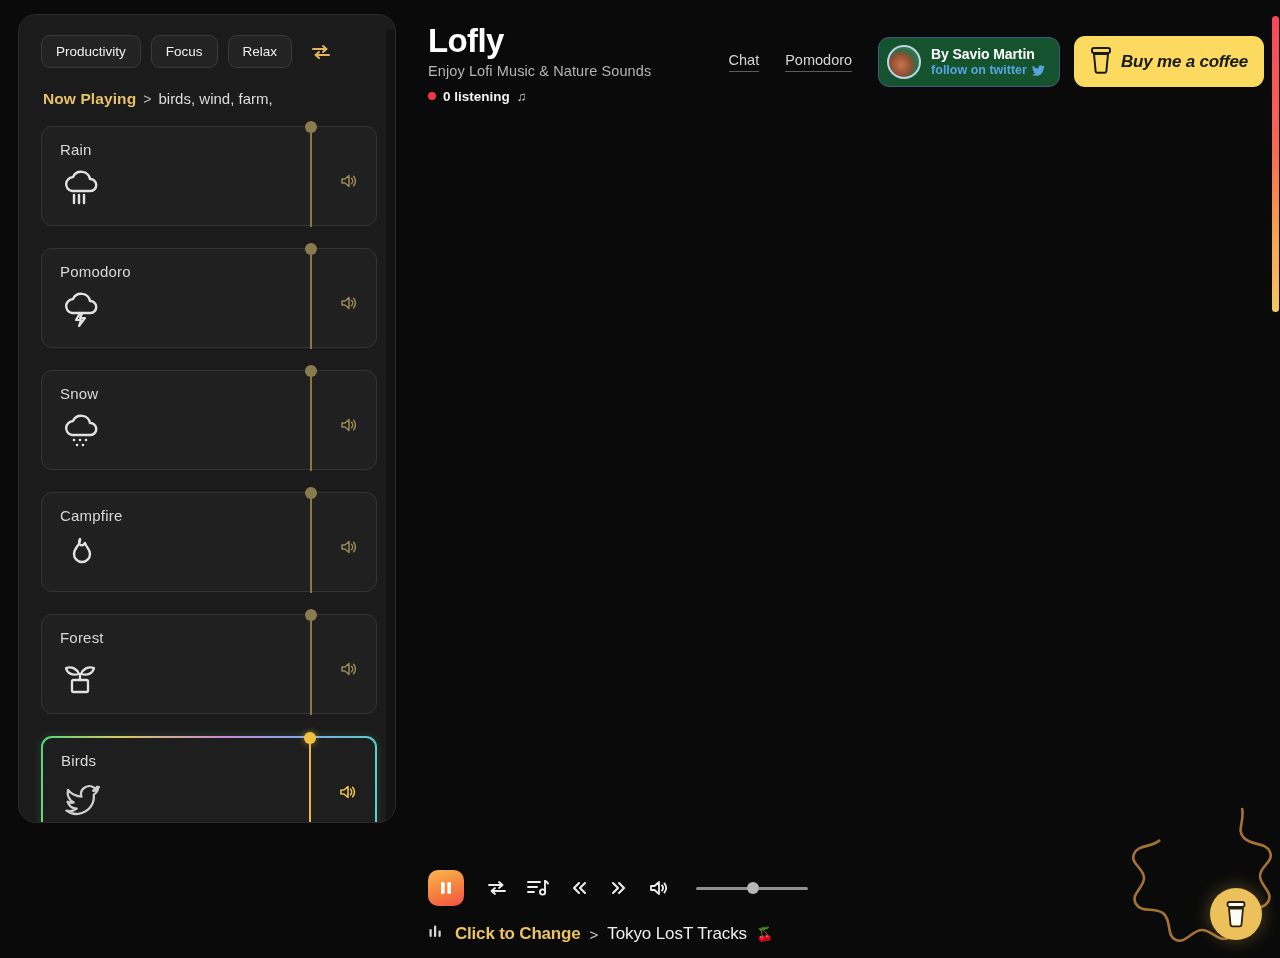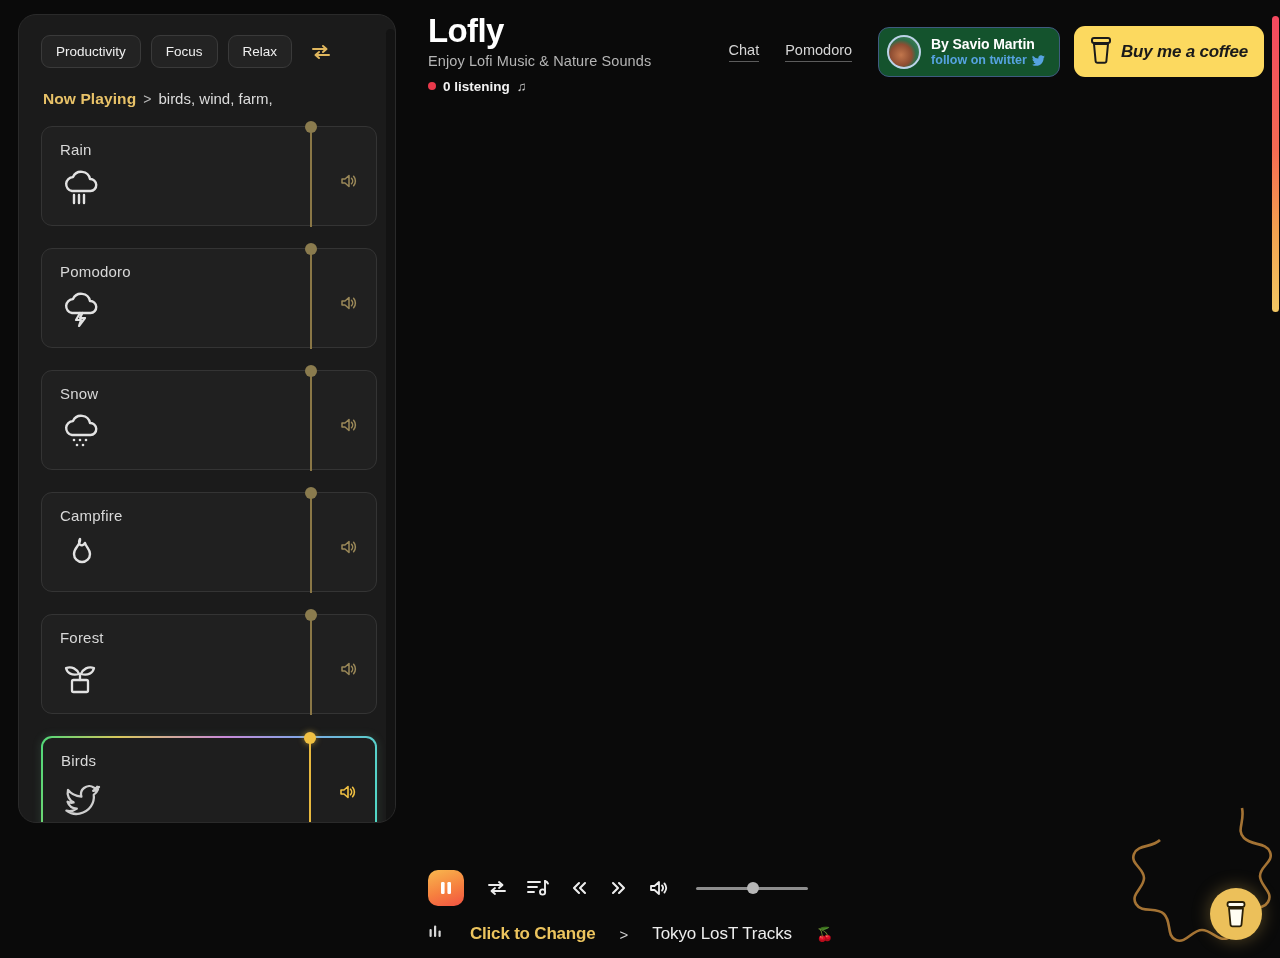--- a/index.html
+++ b/index.html
@@ -118,21 +118,21 @@
     position: absolute;
     right: 1px; top: 16px;
     width: 7px; height: 296px;
     border-radius: 6px;
     background: linear-gradient(#f5485f 0%, #f56a52 45%, #f2a04f 72%, #f3c763 100%);
   }
 
   
   #main { position: absolute; left: 396px; top: 0; right: 0; bottom: 0; }
 
-  #header { position: absolute; left: 32px; top: 14px; right: 16px; height: 90px; }
+  #header { position: absolute; left: 32px; top: 24px; right: 16px; height: 90px; }
   #app-title {
     color: #ffffff; font-size: 33px; font-weight: bold;
     letter-spacing: -0.6px; line-height: 1.05;
   }
   #app-tagline { color: #b5b5b5; font-size: 14.5px; margin-top: 4px; letter-spacing: 0.1px; }
   #listening-row { display: flex; align-items: center; gap: 7px; margin-top: 10px; }
   #listening-dot { width: 8px; height: 8px; border-radius: 50%; background: #e8394b; }
   #listening-text { color: #f2f2f2; font-size: 13.5px; font-weight: bold; }
   #listening-note { color: #cfcfcf; font-size: 13px; }
 
@@ -186,21 +186,21 @@
     background: linear-gradient(160deg, #f8b84e 0%, #f6803f 55%, #f25242 100%);
     display: flex; align-items: center; justify-content: center;
     cursor: pointer; border: none;
     margin-right: 4px;
   }
   .ctrl-icon { cursor: pointer; display: flex; align-items: center; }
   #vol-slider { position: relative; width: 112px; height: 16px; margin-left: 8px; cursor: pointer; }
   #vol-track { position: absolute; top: 7px; left: 0; width: 112px; height: 2.5px; background: #8e8e8e; border-radius: 2px; }
   #vol-knob { position: absolute; top: 2px; left: 51px; width: 12px; height: 12px; border-radius: 50%; background: #b7b7b7; }
 
-  #track-row { display: flex; align-items: center; gap: 24px; margin-top: 18px; }
+  #track-row { display: flex; align-items: center; gap: 9px; margin-top: 18px; }
   #change-label { color: #ecc45e; font-size: 17px; font-weight: bold; letter-spacing: -0.2px; }
   #track-caret { color: #d3d3d3; font-size: 15px; }
   #track-name { color: #ededed; font-size: 17px; letter-spacing: -0.1px; }
   #track-emoji { font-size: 14px; }
 
   
   #fab-glow {
     position: absolute; right: 8px; bottom: 6px;
     width: 140px; height: 150px;
     pointer-events: none;

